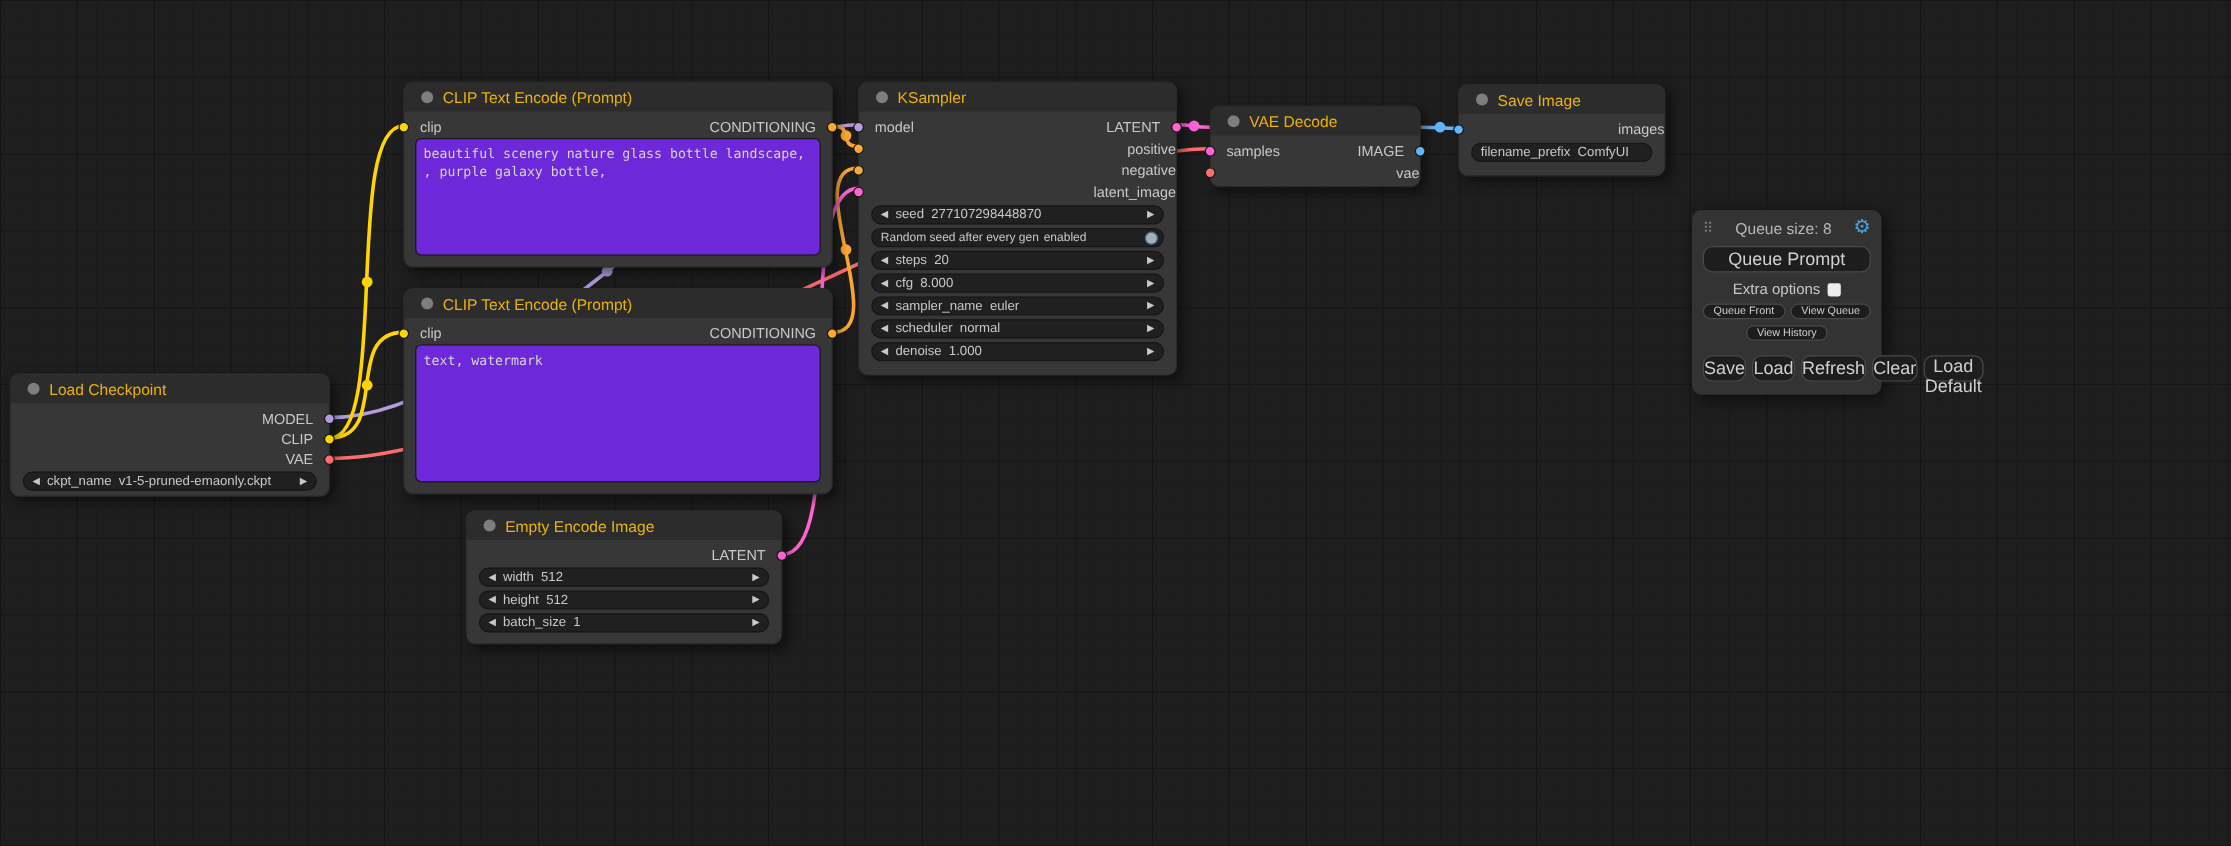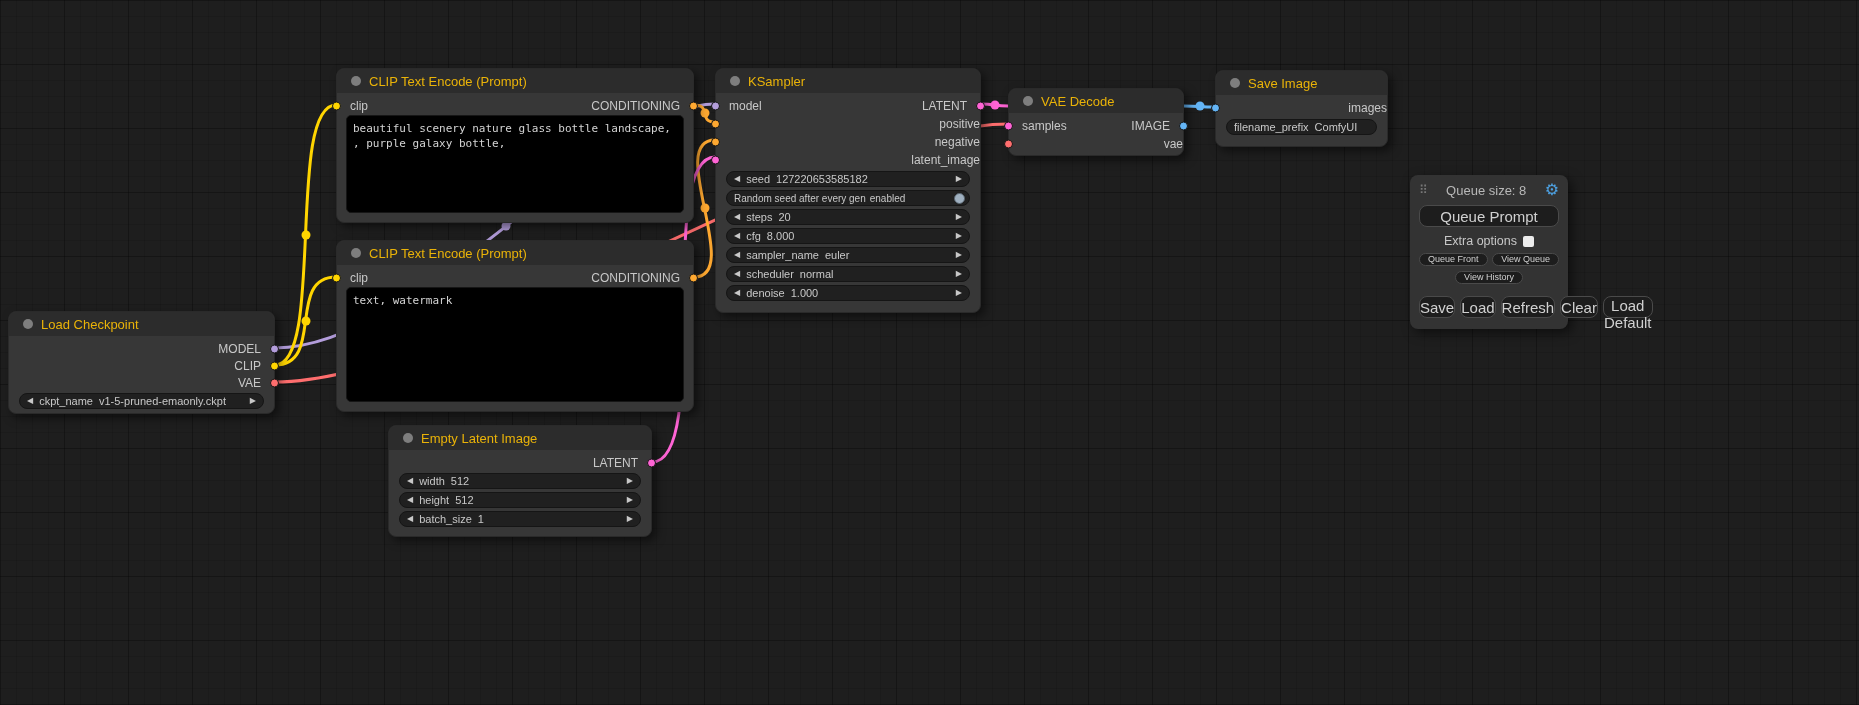--- a/index.html
+++ b/index.html
@@ -64,21 +64,21 @@
     font-size:11px; color:#c8c8c8; white-space:nowrap; overflow:hidden;
   }
   .widget .wlabel { flex:none; }
   .widget .wvalue { flex:1; overflow:hidden; }
   .widget .arrow { font-size:8px; color:#c8c8c8; flex:none; line-height:1; }
   .widget.tight { font-size:10px; gap:4px; }
   .toggle-dot { width:11px; height:11px; border-radius:50%; background:#9fb0c0; border:1px solid #5a6670; flex:none; margin-right:-3px; }
 
   .node-text {
     position:absolute; left:9px; right:9px; top:46px; bottom:9px;
-    background:#000000; border:1px solid #161616; border-radius:5px;
+    background:#6d28d9; border:1px solid #161616; border-radius:5px;
     padding:5px 6px; font-family:"DejaVu Sans Mono", monospace;
     font-size:11px; line-height:1.4; color:#d4d4d4;
     white-space:pre-wrap; overflow:hidden;
   }
 
   
   .n-loadckpt { left:8px;    top:311px; width:267px; height:103px; }
   .n-clippos  { left:336px;  top:68px;  width:358px; height:155px; }
   .n-clipneg  { left:336px;  top:240px; width:358px; height:172px; }
   .n-latent   { left:388px;  top:425px; width:264px; height:112px; }
@@ -189,21 +189,21 @@
       <span>CONDITIONING</span>
       <span class="slot-dot out c-cond"></span>
     </div>
   </div>
   <div class="node-text">text, watermark</div>
 </div>
 
 <div class="node n-latent">
   <div class="node-title">
     <span class="collapse-dot"></span>
-    <span>Empty Latent Image</span>
+    <span>Empty Encode Image</span>
   </div>
   <div class="rows">
     <div class="slot-row out-only">
       <span>LATENT</span>
       <span class="slot-dot out c-latent"></span>
     </div>
     <div class="widget">
       <span class="arrow">◀</span>
       <span class="wlabel">width</span>
       <span class="wvalue">512</span>
@@ -244,21 +244,21 @@
       <span class="slot-dot in c-cond"></span>
       <span>negative</span>
     </div>
     <div class="slot-row tall in-only">
       <span class="slot-dot in c-latent"></span>
       <span>latent_image</span>
     </div>
     <div class="widget">
       <span class="arrow">◀</span>
       <span class="wlabel">seed</span>
-      <span class="wvalue">127220653585182</span>
+      <span class="wvalue">277107298448870</span>
       <span class="arrow">▶</span>
     </div>
     <div class="widget tight">
       <span class="wlabel">Random seed after every gen</span>
       <span class="wvalue">enabled</span>
       <span class="toggle-dot"></span>
     </div>
     <div class="widget">
       <span class="arrow">◀</span>
       <span class="wlabel">steps</span>

